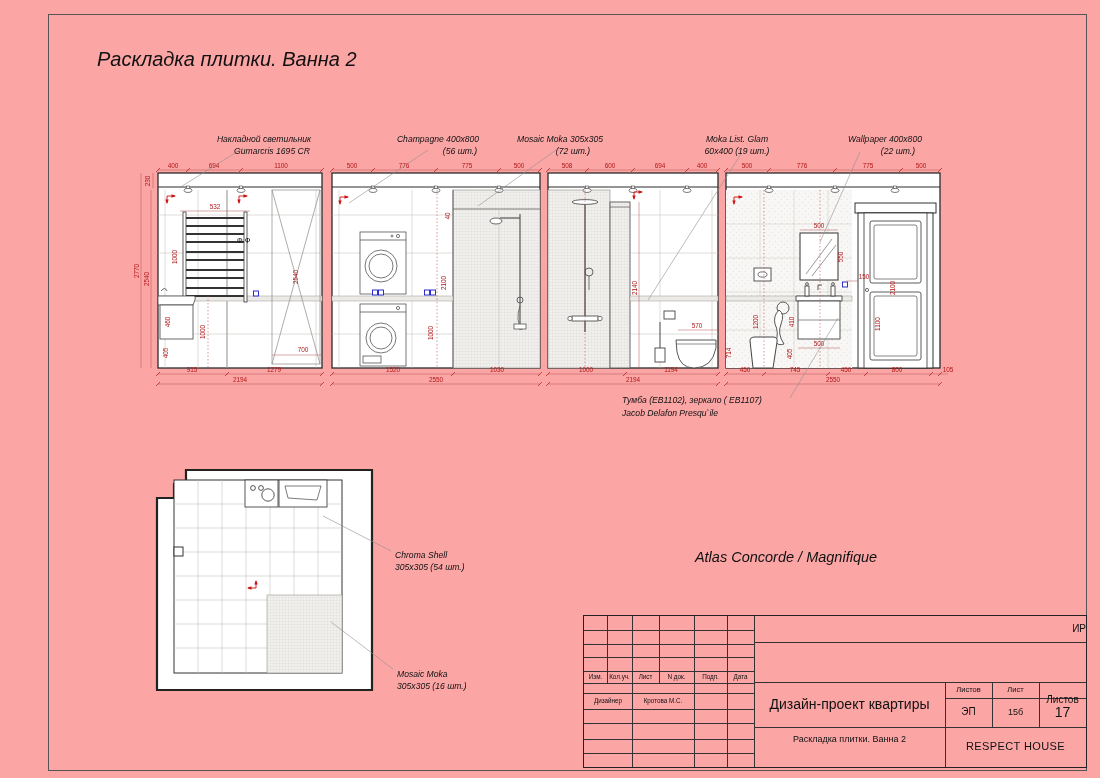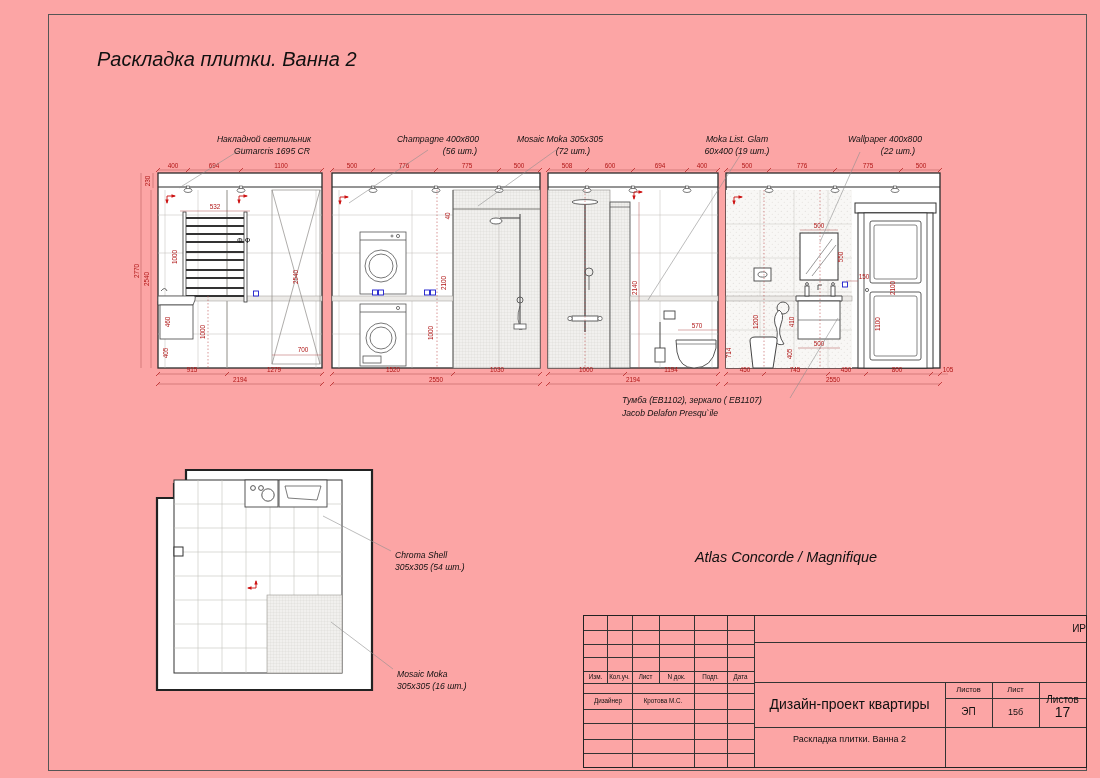--- a/index.html
+++ b/index.html
@@ -449,14 +449,15 @@
     <div class="cell" style="left:0;top:77px;width:48px;height:16px;font-size:6.3px">Дизайнер</div>
     <div class="cell" style="left:48px;top:77px;width:62px;height:16px;font-size:6.3px">Кротова М.С.</div>
     <div class="cell" style="left:170px;top:66px;width:191px;height:45px;font-size:14px">Дизайн-проект квартиры</div>
     <div class="cell" style="left:361px;top:66px;width:47px;height:16px;font-size:7.5px">Листов</div>
     <div class="cell" style="left:408px;top:66px;width:47px;height:16px;font-size:7.5px">Лист</div>
     <div class="cell" style="left:455px;top:76px;width:47px;height:16px;font-size:10px">Листов</div>
     <div class="cell" style="left:361px;top:82px;width:47px;height:29px;font-size:10px">ЭП</div>
     <div class="cell" style="left:408px;top:82px;width:47px;height:29px;font-size:9px">15б</div>
     <div class="cell" style="left:455px;top:82px;width:47px;height:29px;font-size:14px">17</div>
     <div class="cell" style="left:170px;top:111px;width:191px;height:40px;align-items:flex-start;padding-top:7px;font-size:9px">Раскладка плитки. Ванна 2</div>
+    <div class="cell" style="left:361px;top:111px;width:141px;height:40px;font-size:11px;letter-spacing:.4px">RESPECT HOUSE</div>
   </div>
 </div>
 
 </body></html>

